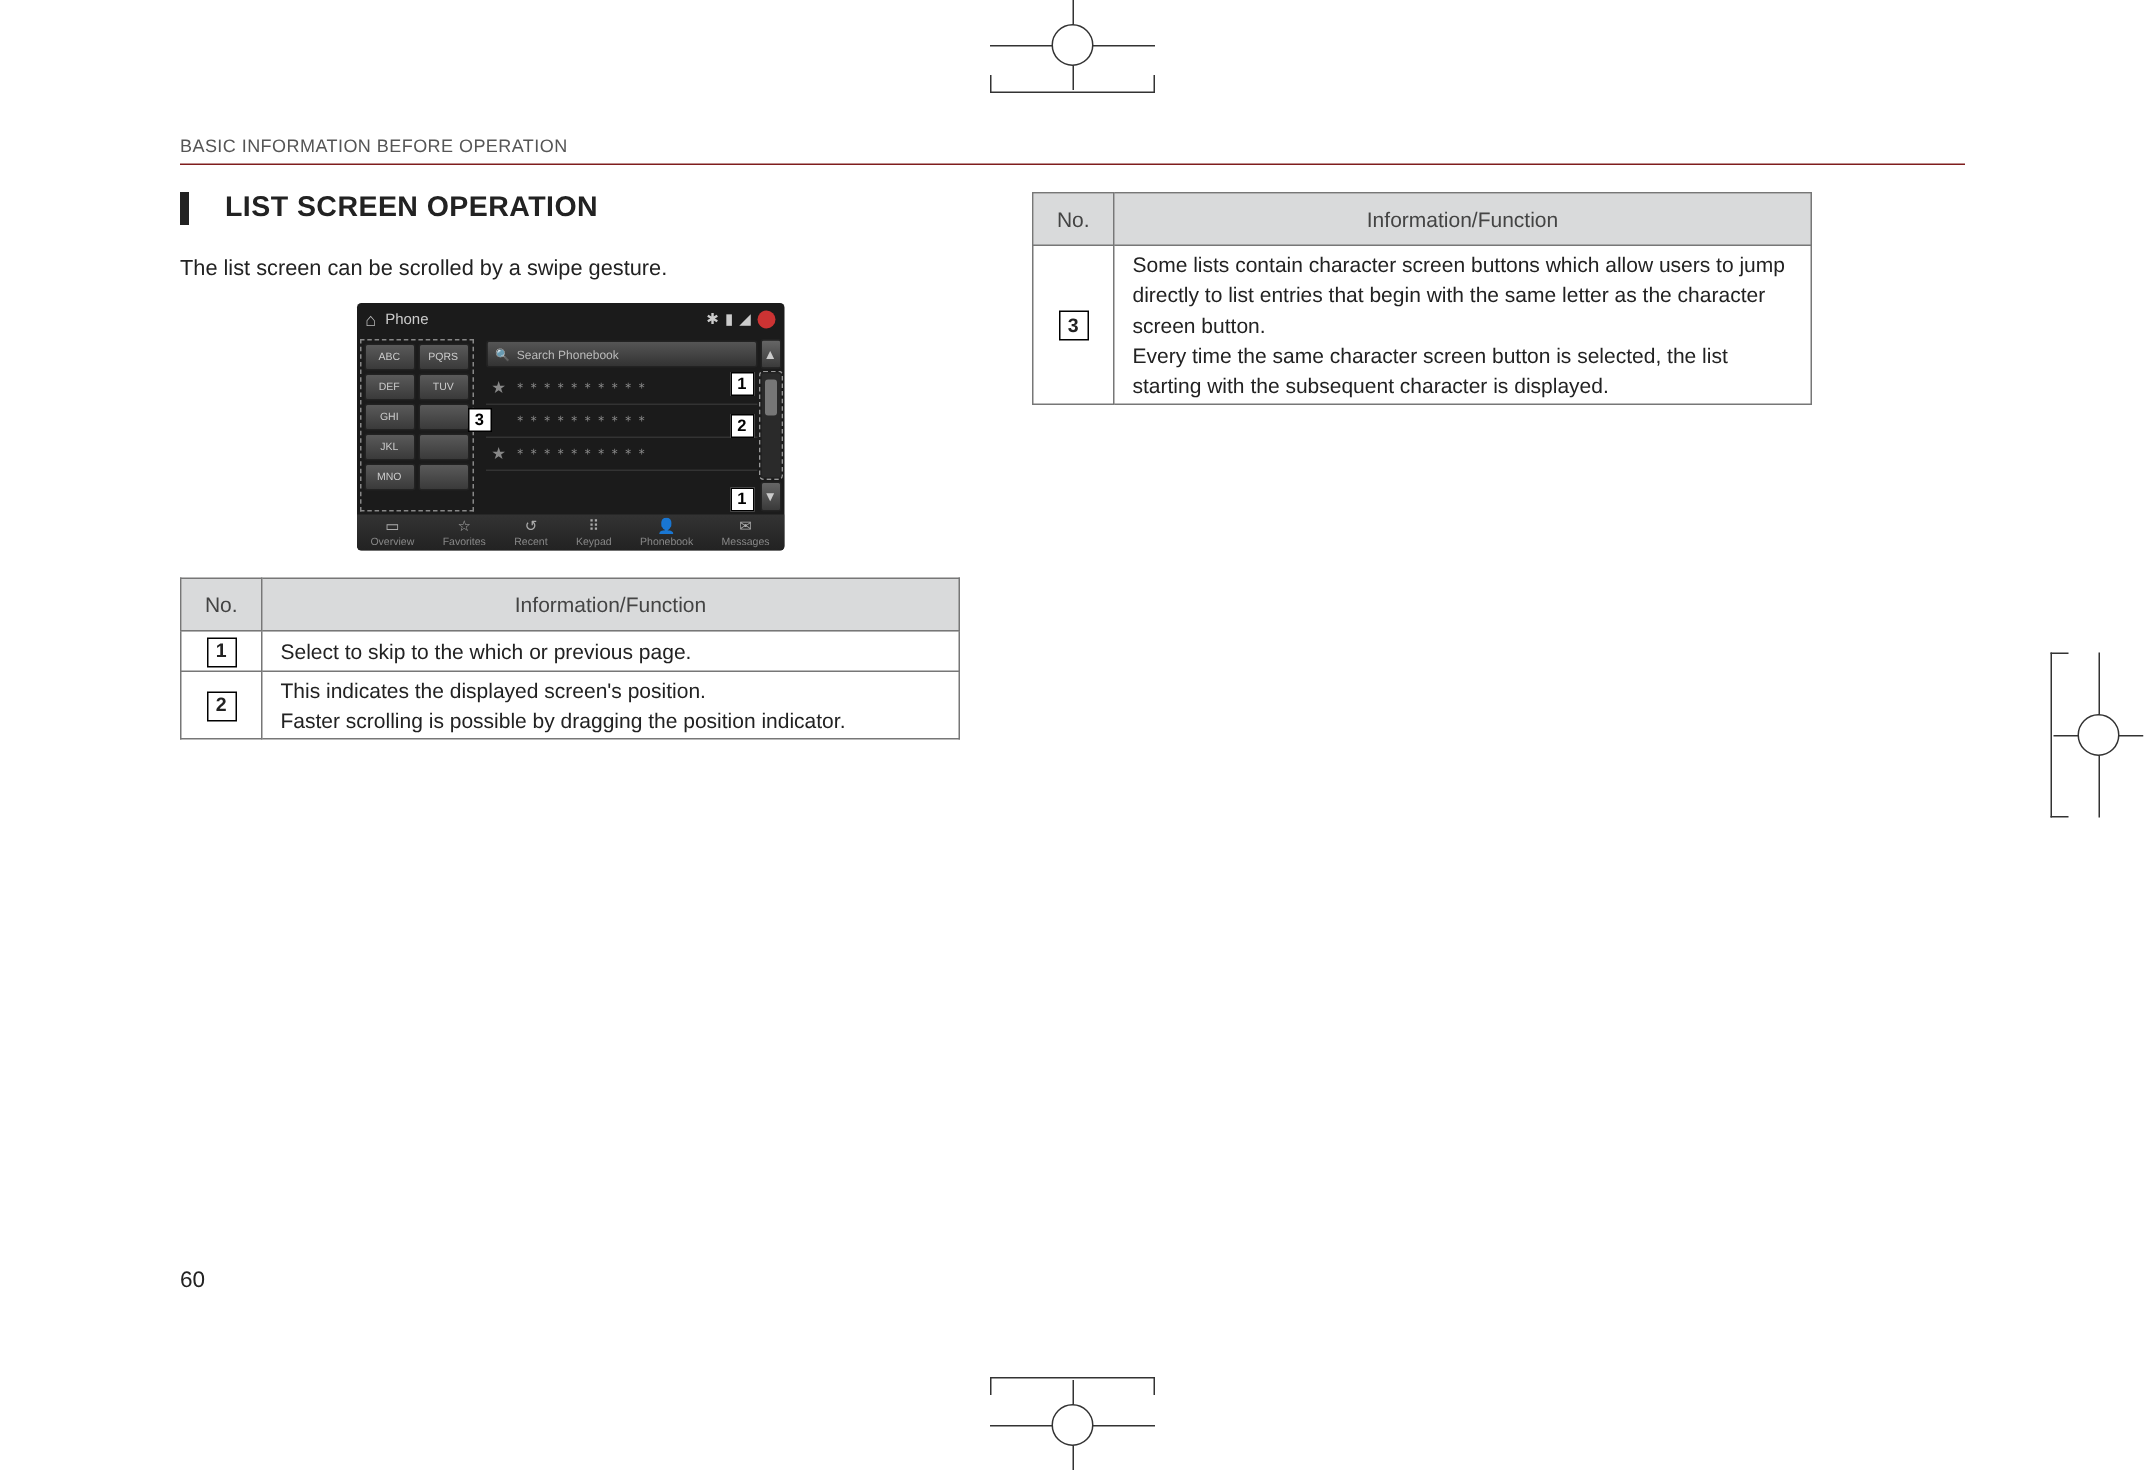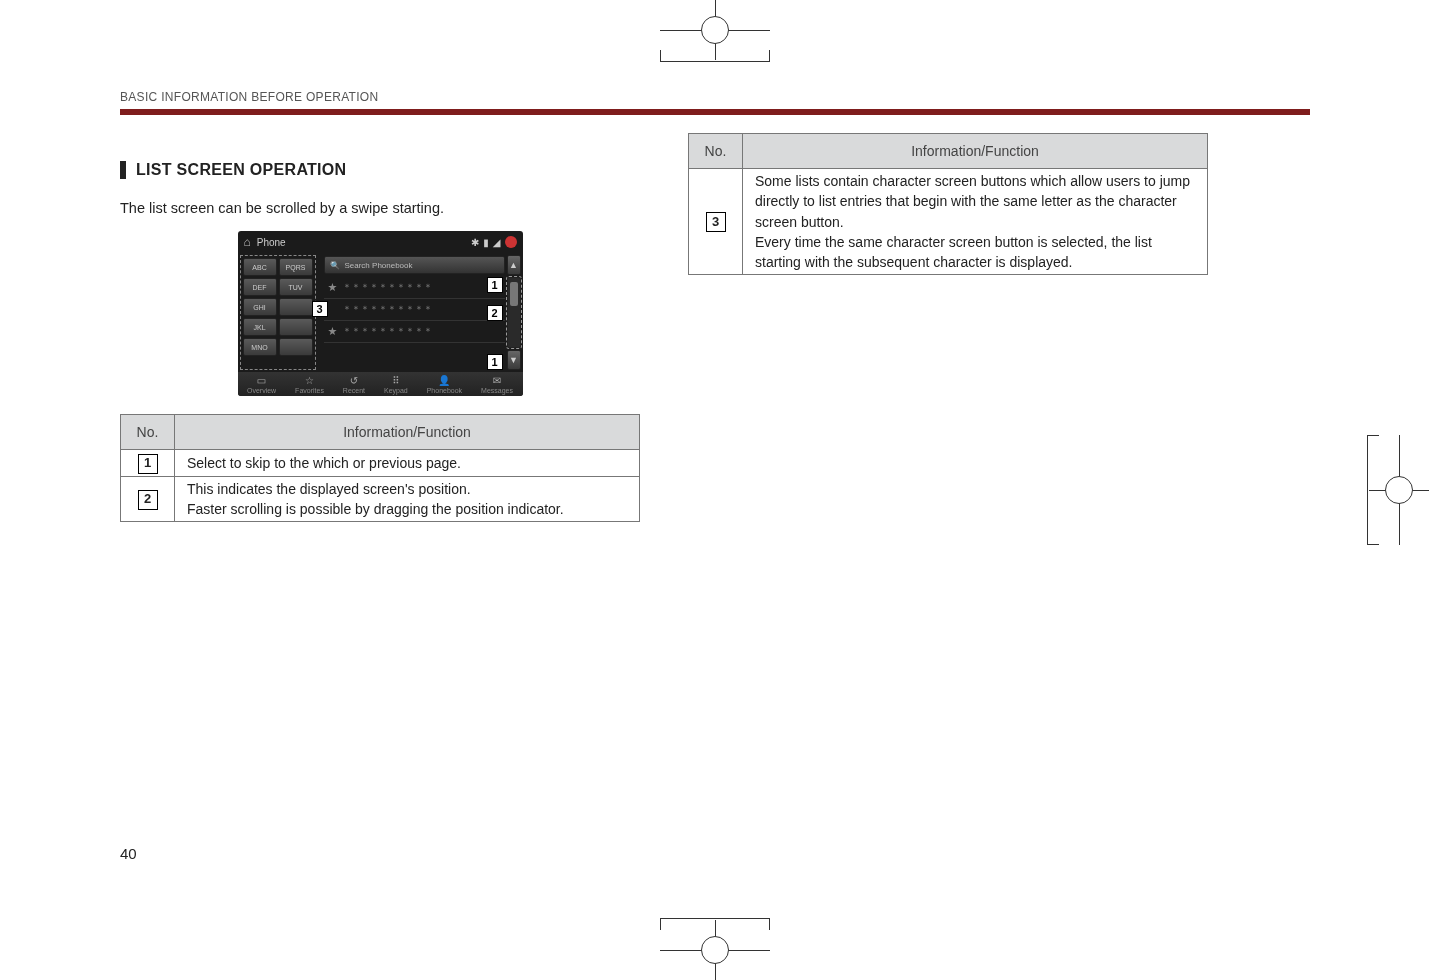--- a/index.html
+++ b/index.html
@@ -138,42 +138,41 @@
     width: 12px;
     border-top: 1px solid #333;
     border-bottom: 1px solid #333;
     border-left: 1px solid #333;
   }
 
   .running-head {
     font-size: 12px;
     color: #555;
     letter-spacing: 0.3px;
-    border-bottom: 6px solid #7f1d1d;
+    border-bottom: 1px solid #7f1d1d;
     padding-bottom: 5px;
     margin-bottom: 18px;
     width: 100%;
   }
 
   .columns {
     display: flex;
     gap: 48px;
   }
   .col {
     width: 520px;
   }
 
   .section-title {
-    font-size: 16px;
+    font-size: 19px;
     font-weight: bold;
     border-left: 6px solid #222;
-    padding-left: 10px;
+    padding-left: 24px;
     margin-bottom: 18px;
     letter-spacing: 0.3px;
-    margin-top: 28px;
   }
 
   .body-text {
     font-size: 14.5px;
     line-height: 1.55;
     margin-bottom: 10px;
     text-align: justify;
   }
 
   .screenshot-wrap {
@@ -388,21 +387,21 @@
 <div class="page-inner">
 
   <div class="running-head">BASIC INFORMATION BEFORE OPERATION</div>
 
   <div class="columns">
 
     <div class="col">
 
       <div class="section-title">LIST SCREEN OPERATION</div>
 
-      <p class="body-text">The list screen can be scrolled by a swipe starting.</p>
+      <p class="body-text">The list screen can be scrolled by a swipe gesture.</p>
 
       <div class="screenshot-wrap">
         <div class="shot">
           <div class="topbar">
             <span style="display:flex;align-items:center;gap:6px;">
               <span class="home-icon">⌂</span>
               <span>Phone</span>
             </span>
             <span class="status">
               <span>✱</span>
@@ -535,15 +534,15 @@
             <td style="white-space:pre-line;">Some lists contain character screen buttons which allow users to jump directly to list entries that begin with the same letter as the character screen button.
 Every time the same character screen button is selected, the list starting with the subsequent character is displayed.</td>
           </tr>
         </tbody>
       </table>
 
     </div>
 
   </div>
 
-  <div class="page-num">40</div>
+  <div class="page-num">60</div>
 
 </div>
 
 </body></html>

